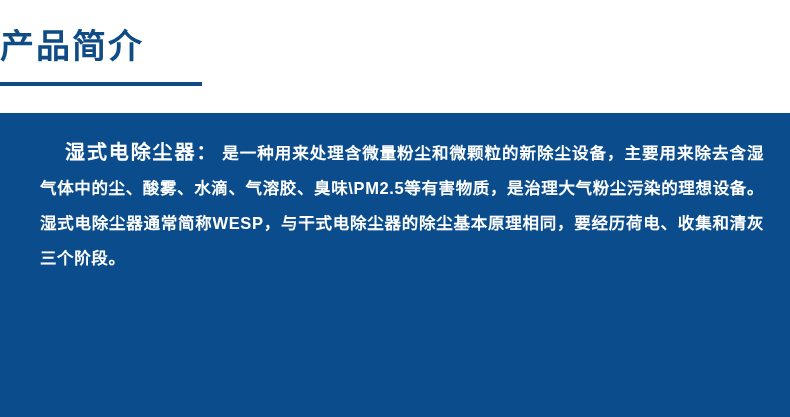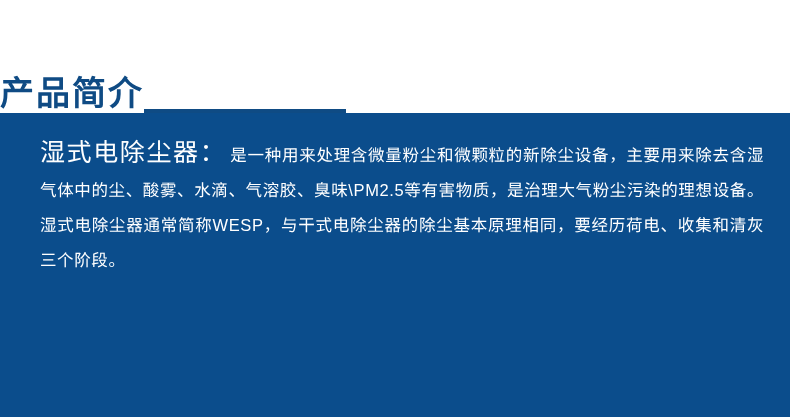--- a/index.html
+++ b/index.html
@@ -25,21 +25,22 @@
 
   
   .header {
     position: absolute;
     left: 0;
     top: 0;
     width: 790px;
     height: 113px;
     background: #ffffff;
     display: flex;
-    align-items: flex-end;
+    flex-direction: column;
+    align-items: flex-start;
     justify-content: flex-start;
   }
 
   .header-title {
     margin-top: 26px;
     font-size: 34px;
     line-height: 40px;
     font-weight: bold;
     color: #0f4b84;
     letter-spacing: 2px;
@@ -74,29 +75,30 @@
     text-align: justify;
     text-justify: inter-ideograph;
     margin: 0;
   }
 
   .para + .para {
     margin-top: 0;
   }
 
   .para-label {
-    font-weight: normal;
-    font-size: 25px;
+    font-weight: bold;
+    font-size: 20px;
     letter-spacing: 1.5px;
     color: #ffffff;
     margin-right: 4px;
+    margin-left: 25px;
   }
 
   .para-text {
-    font-weight: normal;
+    font-weight: bold;
   }
 </style>
 </head>
 <body>
 
 <div class="page">
 
   <div class="header">
     <div class="header-title" style="color: rgb(15, 75, 132);">产品简介</div>
     <div class="header-rule" style="background: rgb(15, 75, 132);"></div>

